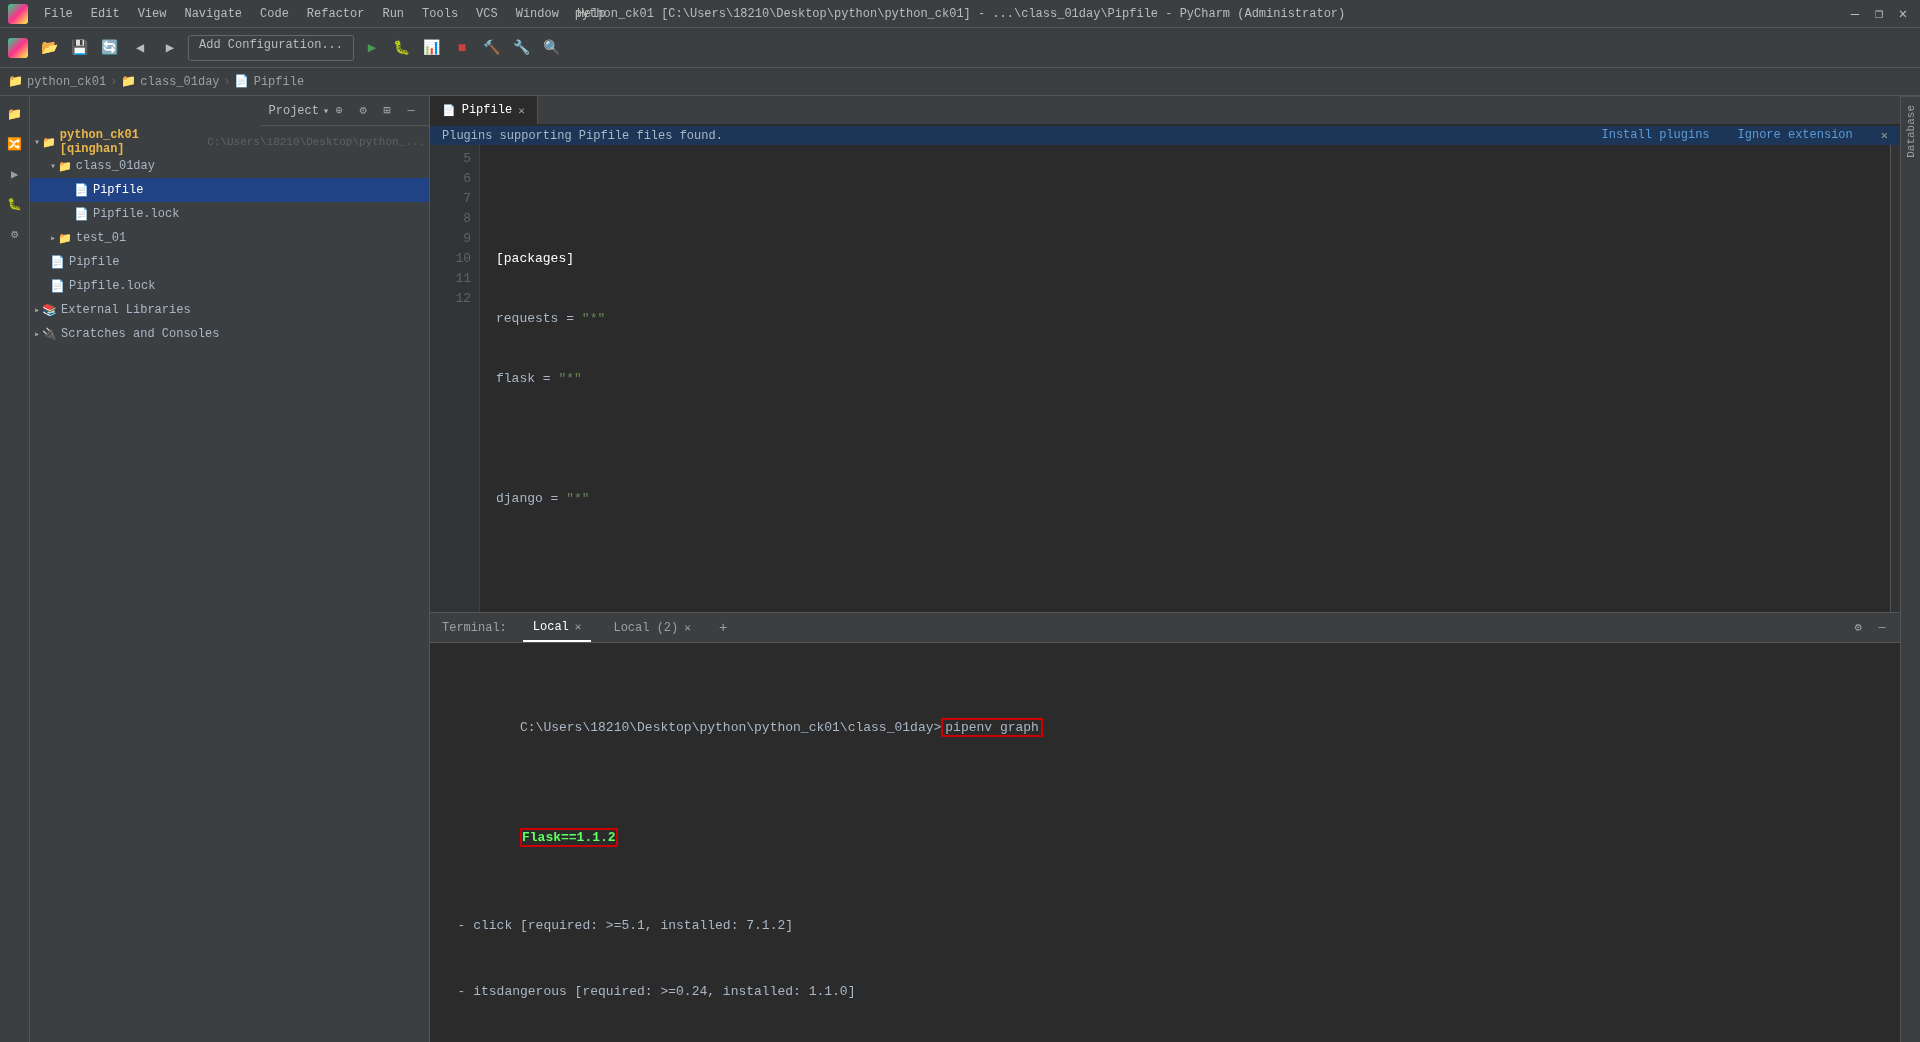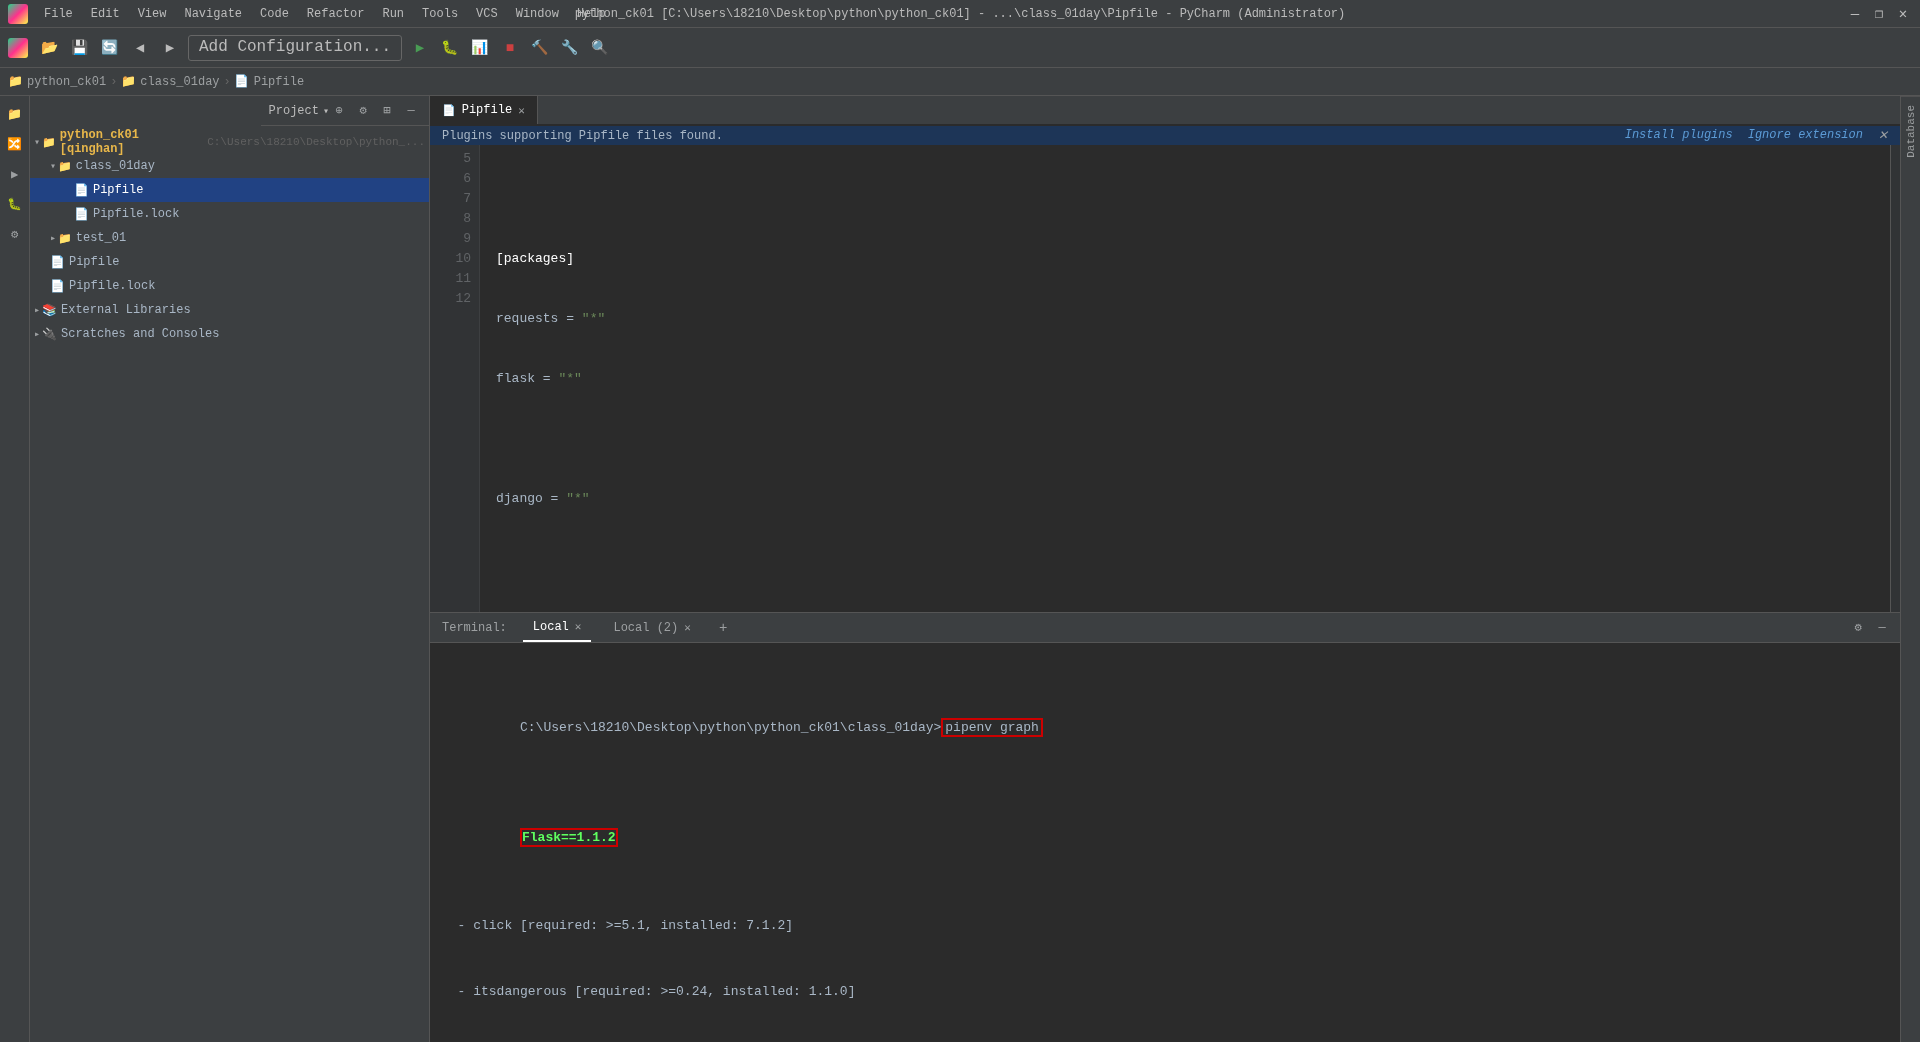--- a/index.html
+++ b/index.html
@@ -78,21 +78,21 @@
       align-items: center;
       justify-content: center;
       color: #bbb;
       cursor: pointer;
       font-size: 14px;
     }
     #add-config-btn {
       border: 1px solid #666;
       border-radius: 3px;
       padding: 2px 10px;
-      font-size: 16px;
+      font-size: 12px;
       color: #bbb;
       cursor: pointer;
       background: #3c3f41;
       height: 26px;
     }
 
     
     #navbar {
       height: 28px;
       background: #3c3f41;
@@ -221,22 +221,21 @@
       background: #1d3557;
       display: flex;
       align-items: center;
       justify-content: space-between;
       padding: 0 12px;
       font-size: 12px;
       color: #a9b7c6;
     }
     #plugin-bar-actions {
       display: flex;
-      gap: 15px;
-      font-style: italic;
+      gap: 28px;
     }
     .plugin-action {
       color: #5c9bd6;
       cursor: pointer;
     }
 
     
     #tab-bar {
       height: 30px;
       background: #3c3f41;

